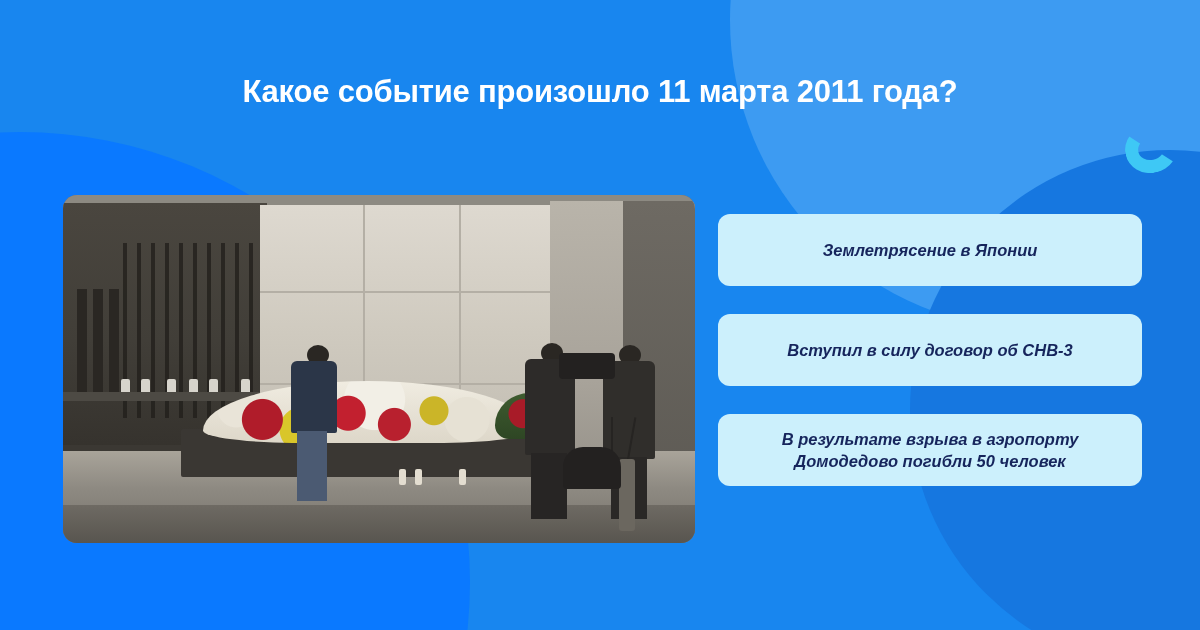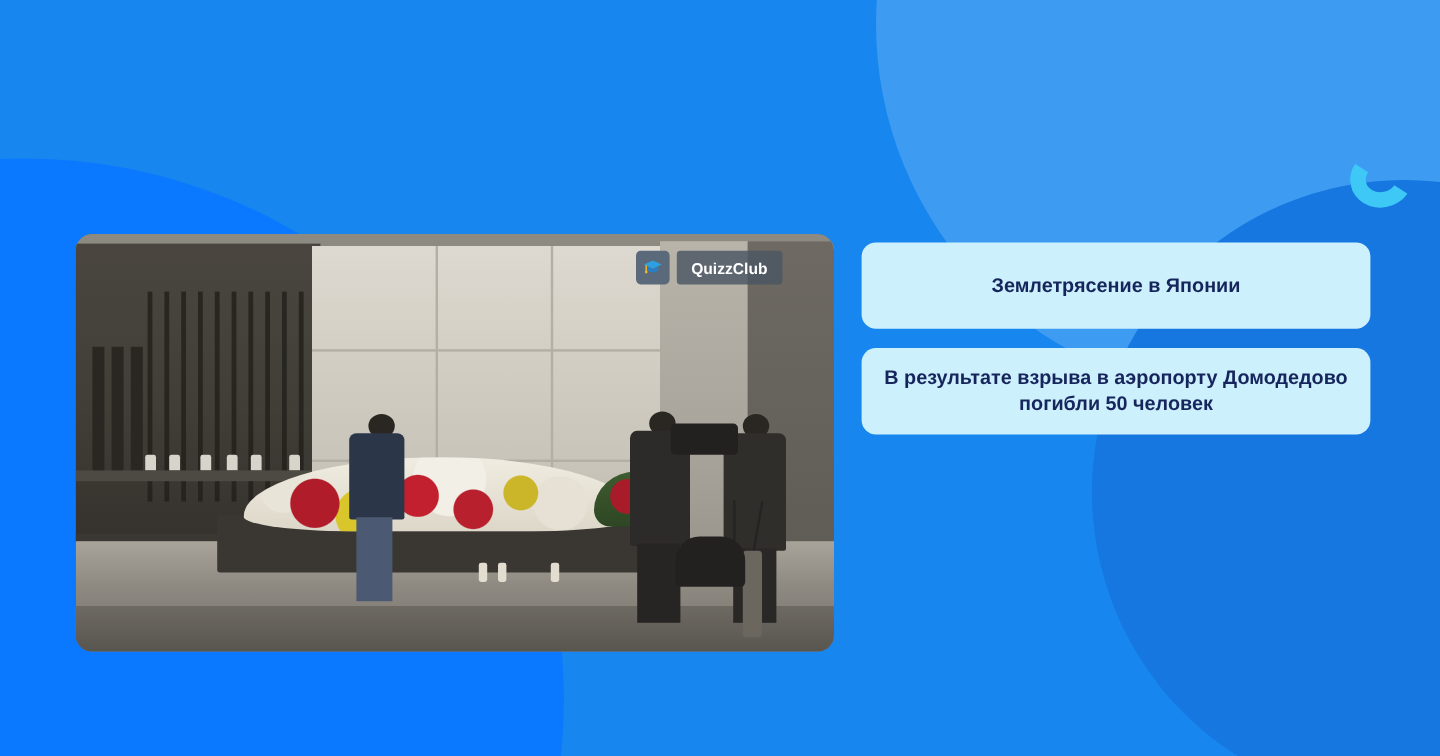--- a/index.html
+++ b/index.html
@@ -199,24 +199,24 @@
     color:#ffffff;
     font-size:13px; font-weight:bold;
     display:flex; align-items:center;
     padding:0 12px;
     border-radius:3px;
   }
 
   
   #answers {
     position:absolute;
-    left:718px; top:202px;
+    left:718px; top:214px;
     width:424px;
     z-index:5;
-    display:flex; flex-direction:column; gap:16px;
+    display:flex; flex-direction:column; gap:28px;font-style:italic;
   }
   .answer {
     background:#ccf0fc;
     color:#16255c;
     border-radius:12px;
     font-size:16.5px;
     font-weight:bold;
     line-height:1.35;
     text-align:center;
     display:flex; align-items:center; justify-content:center;
@@ -227,20 +227,21 @@
 </head>
 <body>
 
 <div id="stage">
 
   <div class="bg-shape" id="circle-light"></div>
   <div class="bg-shape" id="circle-deep"></div>
   <div class="bg-shape" id="circle-bright"></div>
   <div id="arc-swoosh"></div>
 
+  <h1 id="title">Какое событие произошло 11 марта 2011 года?</h1>
 
   <div id="photo-card">
     <div class="ph" id="ph-sky"></div>
 
     <div class="ph" id="ph-darkbldg">
       <div class="window-left" style="left:14px"></div>
       <div class="window-left" style="left:30px"></div>
       <div class="window-left" style="left:46px"></div>
       <div class="slat" style="left:60px"></div>
       <div class="slat" style="left:74px"></div>
@@ -303,30 +304,20 @@
     <div id="cam-rig"></div>
     <div id="cam-tripod"></div>
     <div id="cam-tripod2"></div>
     <div id="bollard"></div>
 
     <div class="person">
       <div class="p-body" style="left:500px; top:252px; width:58px; height:42px; background:#232120; border-radius:20px 20px 4px 4px;"></div>
     </div>
   </div>
 
-  <div id="watermark">
-    <div id="wm-logo">
-      <svg width="20" height="20" viewBox="0 0 24 24" aria-hidden="true">
-        <path d="M3 9l9-4.2L21 9l-9 4.2L3 9z" fill="#2e9fe0"></path>
-        <path d="M6.5 10.8v3.4c0 1.4 2.6 2.6 5.5 2.6s5.5-1.2 5.5-2.6v-3.4L12 13.4 6.5 10.8z" fill="#2a7fc4"></path>
-        <path d="M5.4 9.6v6.1" stroke="#f0b429" stroke-width="1.5" fill="none"></path>
-        <circle cx="5.4" cy="16.4" r="1.4" fill="#f0b429"></circle>
-      </svg>
-    </div>
-    <div id="wm-label">QuizzClub</div>
-  </div>
 
   <div id="answers">
     <div class="answer">Землетрясение в Японии</div>
+    <div class="answer">Вступил в силу договор об СНВ-3</div>
     <div class="answer">В результате взрыва в аэропорту Домодедово погибли 50 человек</div>
   </div>
 
 </div>
 
 </body></html>

